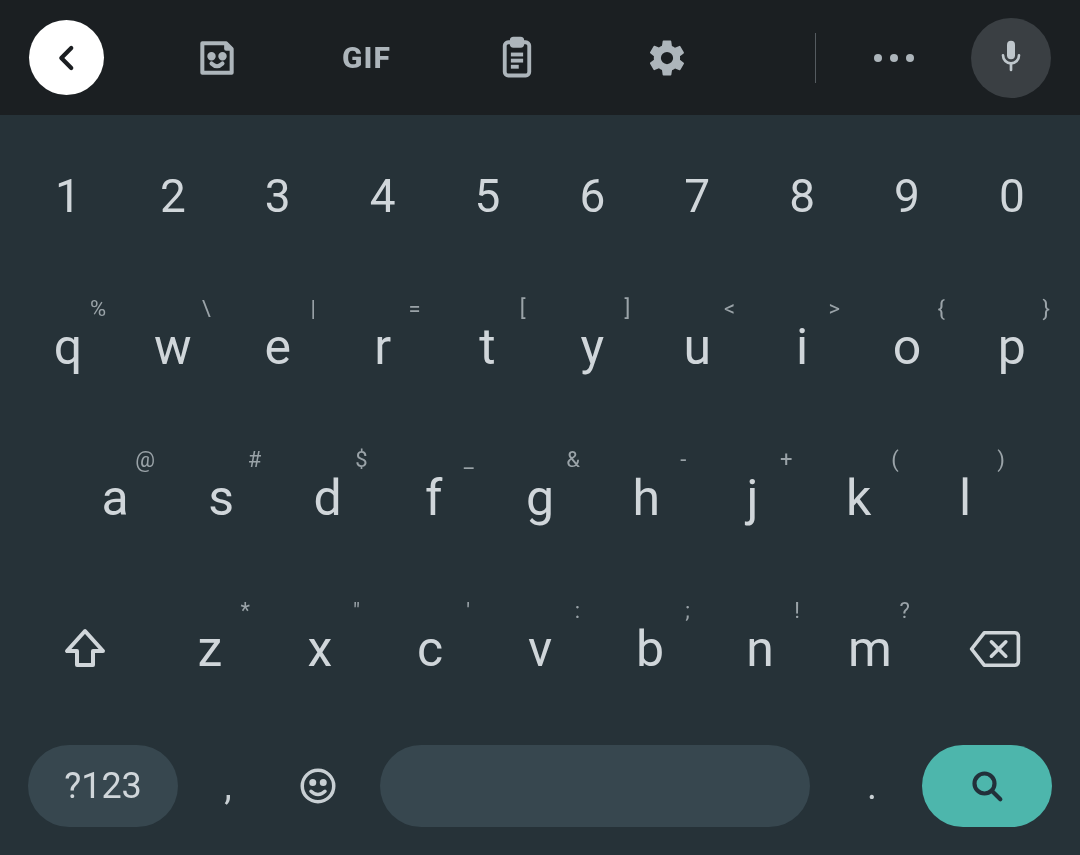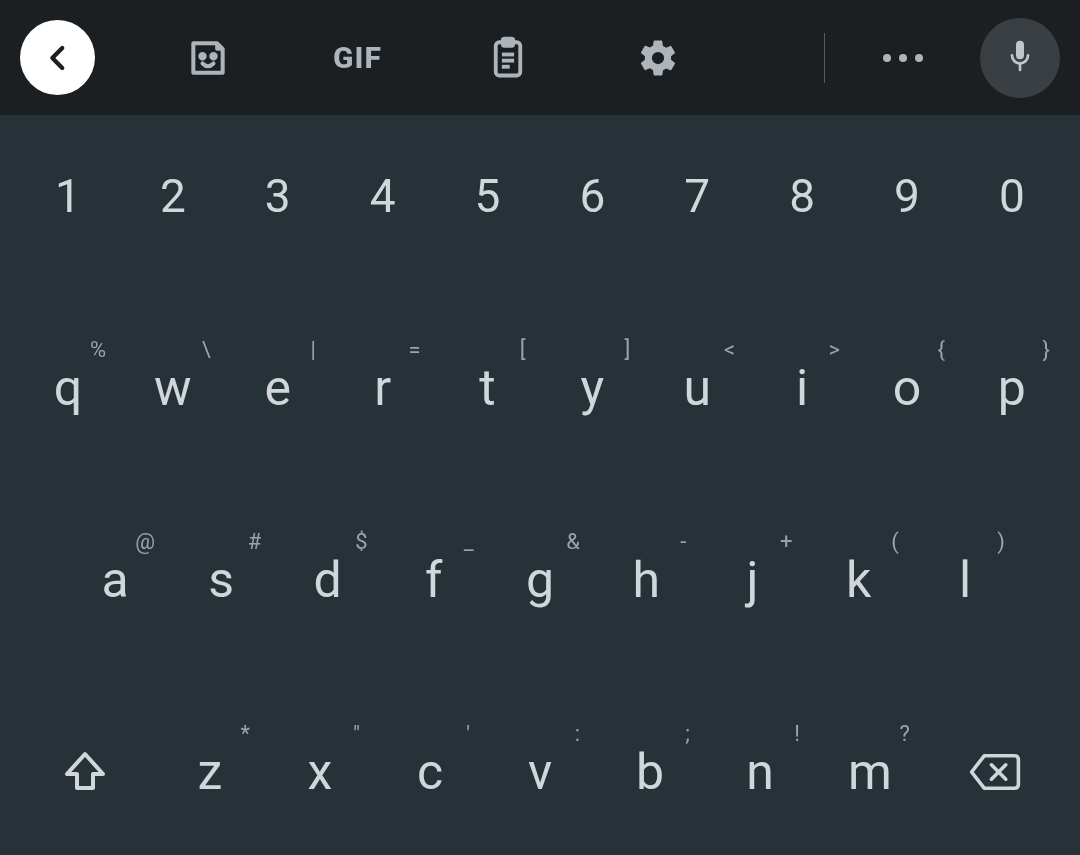--- a/index.html
+++ b/index.html
@@ -8,21 +8,21 @@
     font-family: Roboto, "Helvetica Neue", Arial, sans-serif;
     background: #263238;
     color: #cfd8dc;
     user-select: none;
   }
   .toolbar {
     height: 115px;
     background: #1b1f22;
     display: flex;
     align-items: center;
-    padding: 0 20px;
+    padding: 0 29px;
     gap: 0;
   }
   .tb-btn {
     width: 75px; height: 75px;
     display: flex; align-items: center; justify-content: center;
     color: #adb5bb;
     cursor: pointer;
   }
   .tb-back {
     width: 75px; height: 75px;
@@ -297,14 +297,34 @@
       </div>
     <div class="fn-key">
       <svg width="54" height="40" viewBox="0 0 30 22" fill="none" stroke="#d0d6da" stroke-width="2" stroke-linejoin="round">
           <path d="M9 2h17a2 2 0 0 1 2 2v14a2 2 0 0 1-2 2H9l-7-9Z"></path>
           <line x1="13" y1="7" x2="21" y2="15" stroke-linecap="round"></line>
           <line x1="21" y1="7" x2="13" y2="15" stroke-linecap="round"></line>
         </svg>
     </div>
   </div>
 
+  <div class="bottom-row">
+    <div class="pill pill-123">?123</div>
+    <div class="sym-key">,</div>
+    <div class="emoji-key">
+      <svg width="42" height="42" viewBox="0 0 24 24" fill="none" stroke="#c8cfd3" stroke-width="2">
+          <circle cx="12" cy="12" r="9"></circle>
+          <circle cx="9" cy="10" r="1" fill="#c8cfd3"></circle>
+          <circle cx="15" cy="10" r="1" fill="#c8cfd3"></circle>
+          <path d="M8 15c1.2 1.2 2.5 1.8 4 1.8s2.8-.6 4-1.8" stroke-linecap="round"></path>
+        </svg>
+    </div>
+    <div class="space"></div>
+    <div class="sym-key">.</div>
+    <div class="pill pill-search">
+      <svg width="40" height="40" viewBox="0 0 24 24" fill="none" stroke="#22303a" stroke-width="2.5" stroke-linecap="round">
+          <circle cx="10.5" cy="10.5" r="6"></circle>
+          <line x1="15" y1="15" x2="20" y2="20"></line>
+        </svg>
+    </div>
+  </div>
 
 </div>
 
 </body></html>

